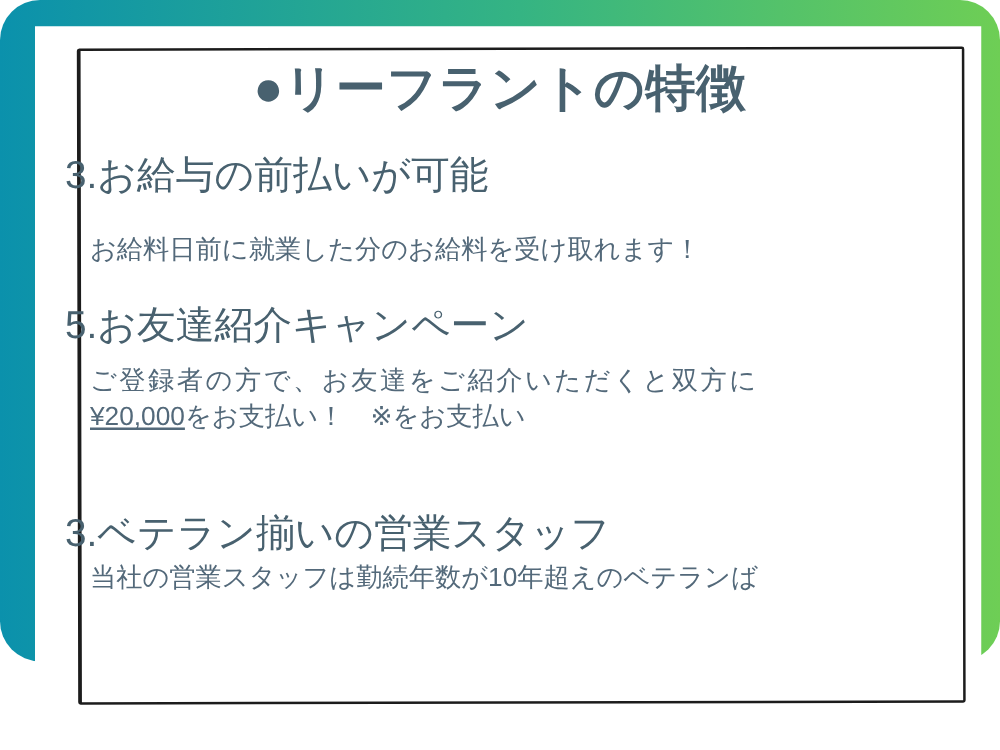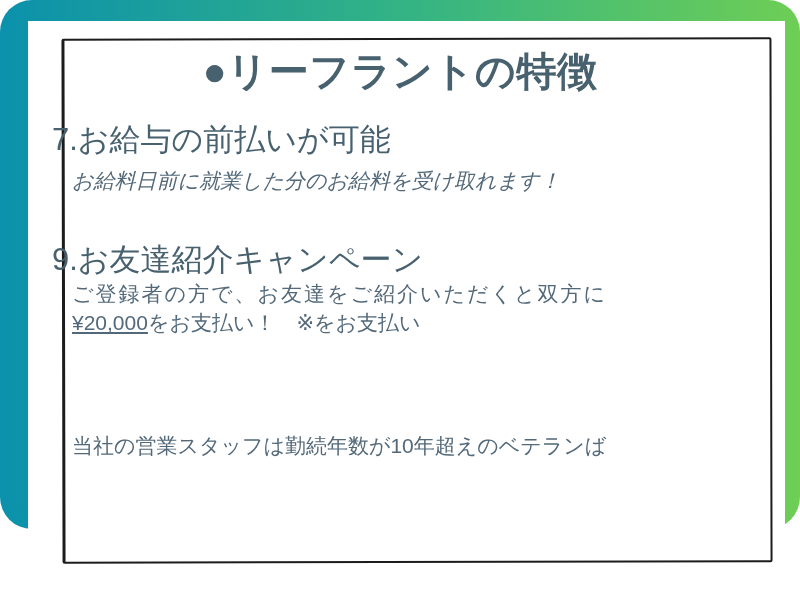--- a/index.html
+++ b/index.html
@@ -104,56 +104,57 @@
   .feature-body.tracked .line.wide {
     letter-spacing: 2.0px;
   }
 
   .u {
     text-decoration: underline;
     text-underline-offset: 2px;
   }
 
   #feat-1 { top: 122px; }
-  #feat-1 .feature-body { margin-top: 7px; font-style: italic; }
+  #feat-1 .feature-body { margin-top: 26px; }
 
   #feat-2 { top: 242px; }
-  #feat-2 .feature-body { }
+  #feat-2 .feature-body { margin-top: 11px; }
 
   #feat-3 { top: 409px; }
-  #feat-3 .feature-body { margin-top: 22px; }
+  #feat-3 .feature-body { margin-top: 2px; }
 </style>
 </head>
 <body>
 
 <div id="poster">
 
   <div id="page-white"></div>
 
   <div id="frame"></div>
 
   <div id="content">
 
     <div class="title">●リーフラントの特徴</div>
 
     <div class="feature" id="feat-1">
-      <div class="feature-heading">7.お給与の前払いが可能</div>
+      <div class="feature-heading">3.お給与の前払いが可能</div>
       <div class="feature-body">
         <div class="line">お給料日前に就業した分のお給料を受け取れます！</div>
       </div>
     </div>
 
     <div class="feature" id="feat-2">
-      <div class="feature-heading">9.お友達紹介キャンペーン</div>
+      <div class="feature-heading">5.お友達紹介キャンペーン</div>
       <div class="feature-body tracked">
         <div class="line wide">ご登録者の方で、お友達をご紹介いただくと双方に</div>
         <div class="line"><span class="u">¥20,000</span><span>をお支払い！　※をお支払い</span></div>
       </div>
     </div>
 
     <div class="feature" id="feat-3">
+      <div class="feature-heading">3.ベテラン揃いの営業スタッフ</div>
       <div class="feature-body">
         <div class="line">当社の営業スタッフは勤続年数が10年超えのベテランば</div>
       </div>
     </div>
 
   </div>
 </div>
 
 </body></html>

